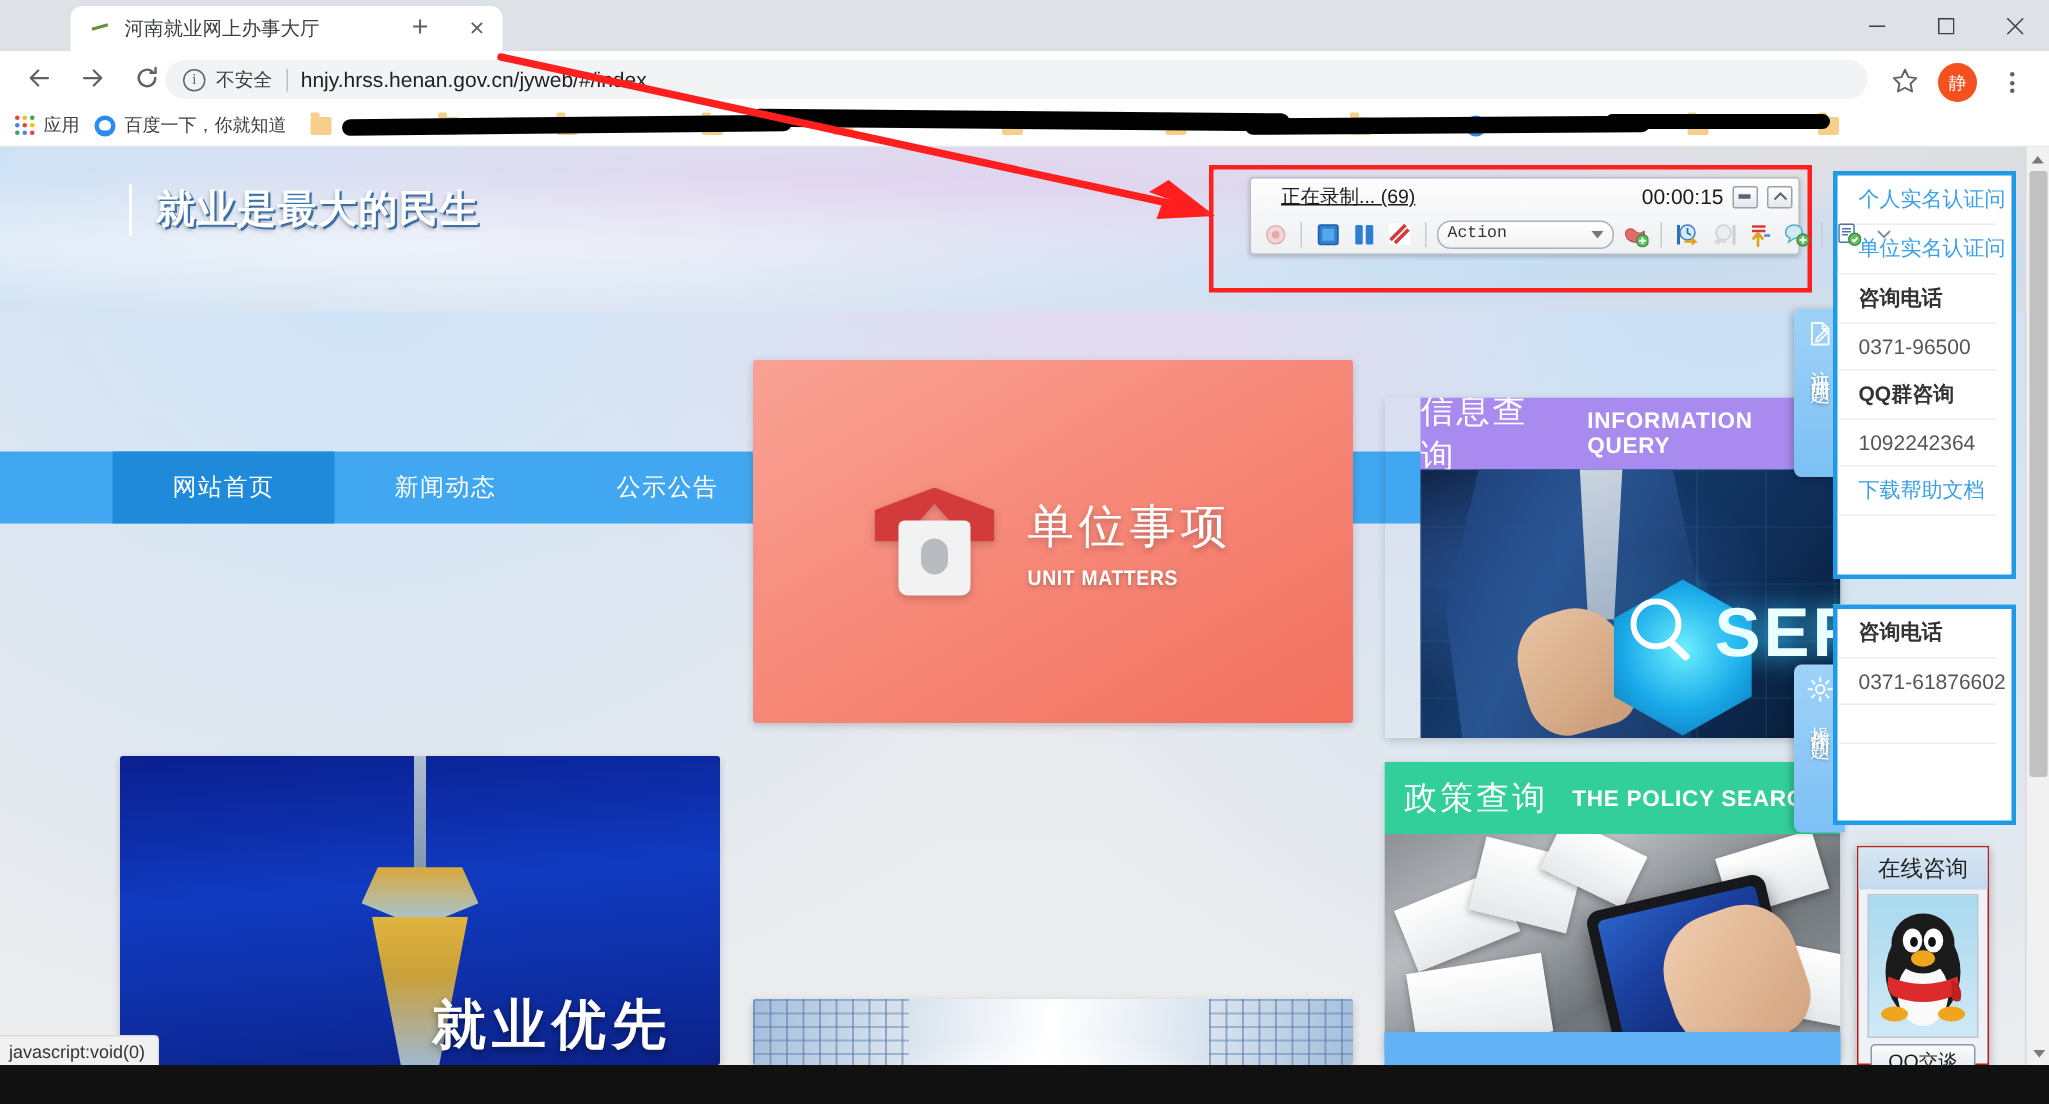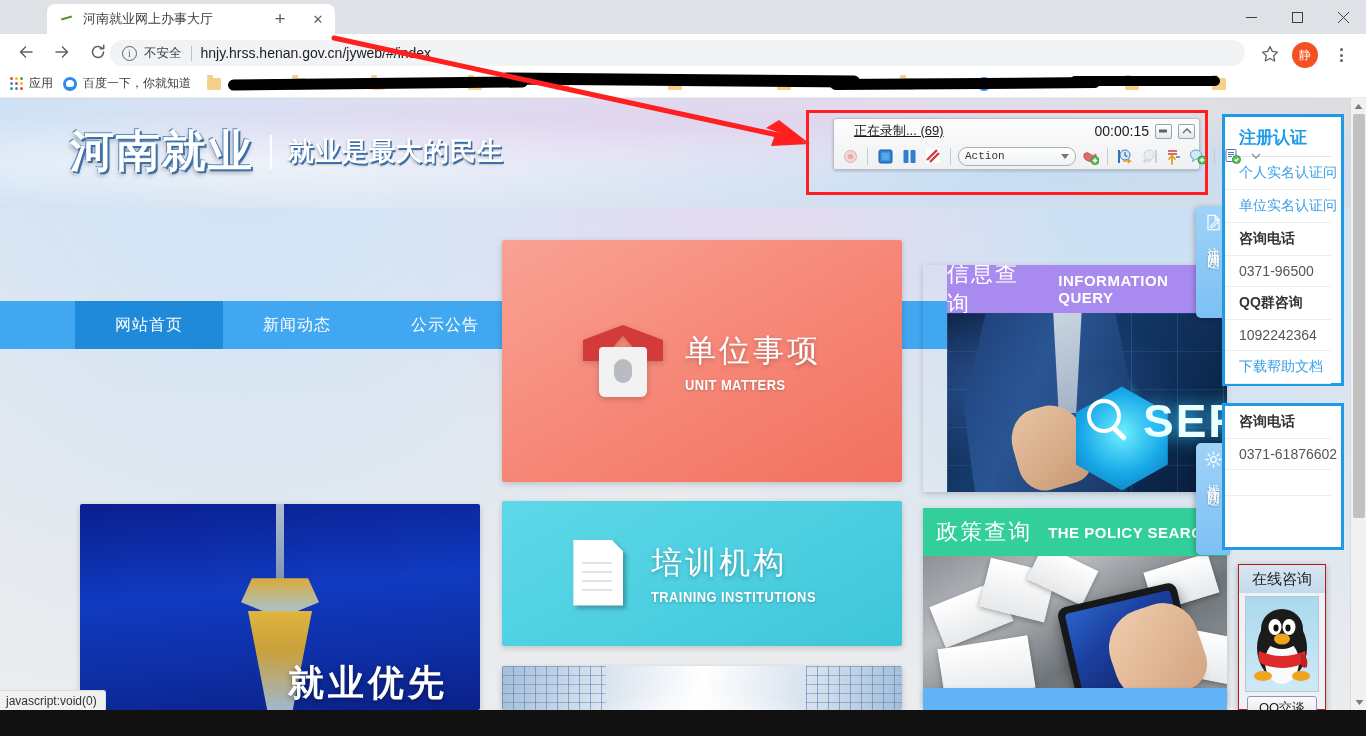--- a/index.html
+++ b/index.html
@@ -498,21 +498,20 @@
   <div class="redact" style="left:228px;top:78px;width:300px;height:11px;border-radius:6px;transform:rotate(-0.6deg);"></div>
   <div class="redact" style="left:500px;top:74px;width:360px;height:12px;border-radius:6px;transform:rotate(0.5deg);"></div>
   <div class="redact" style="left:830px;top:78px;width:270px;height:11px;border-radius:6px;transform:rotate(-0.4deg);"></div>
   <div class="redact" style="left:1070px;top:76px;width:150px;height:10px;border-radius:6px;"></div>
 
   <div class="viewport">
     <div class="page">
 
       <div class="banner">
         <div class="logo">
-          <span class="logo-main">河南就业</span>
           <span class="logo-div"></span>
           <span class="logo-sub">就业是最大的民生</span>
         </div>
       </div>
 
       <div class="navbar">
         <div class="spacer"></div>
         <div class="navitem active">网站首页</div>
         <div class="navitem">新闻动态</div>
         <div class="navitem">公示公告</div>
@@ -528,35 +527,20 @@
               <div class="body"></div>
               <div class="dot"></div>
           </div>
           <div class="tile-txt">
             <span class="tile-cn">单位事项</span>
             <span class="tile-en">UNIT MATTERS</span>
           </div>
         </div>
       </div>
 
-      <div class="tile" style="left:502px;top:403px;width:400px;height:145px;background:linear-gradient(150deg,#5dd8e8 0%,#4ccfe0 55%,#3dc5d8 100%);">
-        <div class="tile-inner">
-          <div class="docic">
-            <div class="pg"></div>
-            <div class="ln" style="top:22px"></div>
-              <div class="ln" style="top:31px"></div>
-            <div class="ln" style="top:40px"></div>
-              <div class="ln" style="top:49px"></div>
-          </div>
-          <div class="tile-txt">
-            <span class="tile-cn">培训机构</span>
-            <span class="tile-en">TRAINING INSTITUTIONS</span>
-          </div>
-        </div>
-      </div>
 
       <div class="tile" style="left:80px;top:406px;width:400px;height:206px;">
         <div class="photo tower" style="height:100%">
           <div class="tower-mast"></div>
             <div class="tower-top"></div>
             <div class="tower-cone"></div>
           <div class="tower-txt">就业优先</div>
         </div>
       </div>
 
@@ -615,21 +599,20 @@
         <svg width="19" height="19" viewBox="0 0 24 24">
           <circle cx="12" cy="12" r="3.6" fill="none" stroke="#fff" stroke-width="1.7"></circle>
           <path d="M12 2.2v3M12 18.8v3M2.2 12h3M18.8 12h3M5.1 5.1l2.1 2.1M16.8 16.8l2.1 2.1M18.9 5.1l-2.1 2.1M7.2 16.8l-2.1 2.1" stroke="#fff" stroke-width="1.7" stroke-linecap="round"></path>
         </svg>
         <span class="vtxt">操作问题</span>
       </div>
 
     </div>
 
     <div class="rpanel" style="left:1222px;top:16px;width:122px;height:272px;">
-      <h3>注册认证</h3>
       <div class="rrow link">个人实名认证问</div>
       <div class="rrow link">单位实名认证问</div>
       <div class="rrow bold">咨询电话</div>
       <div class="rrow val">0371-96500</div>
       <div class="rrow bold">QQ群咨询</div>
       <div class="rrow val">1092242364</div>
       <div class="rrow link last">下载帮助文档</div>
     </div>
 
     <div class="rpanel" style="left:1222px;top:305px;width:122px;height:147px;">

